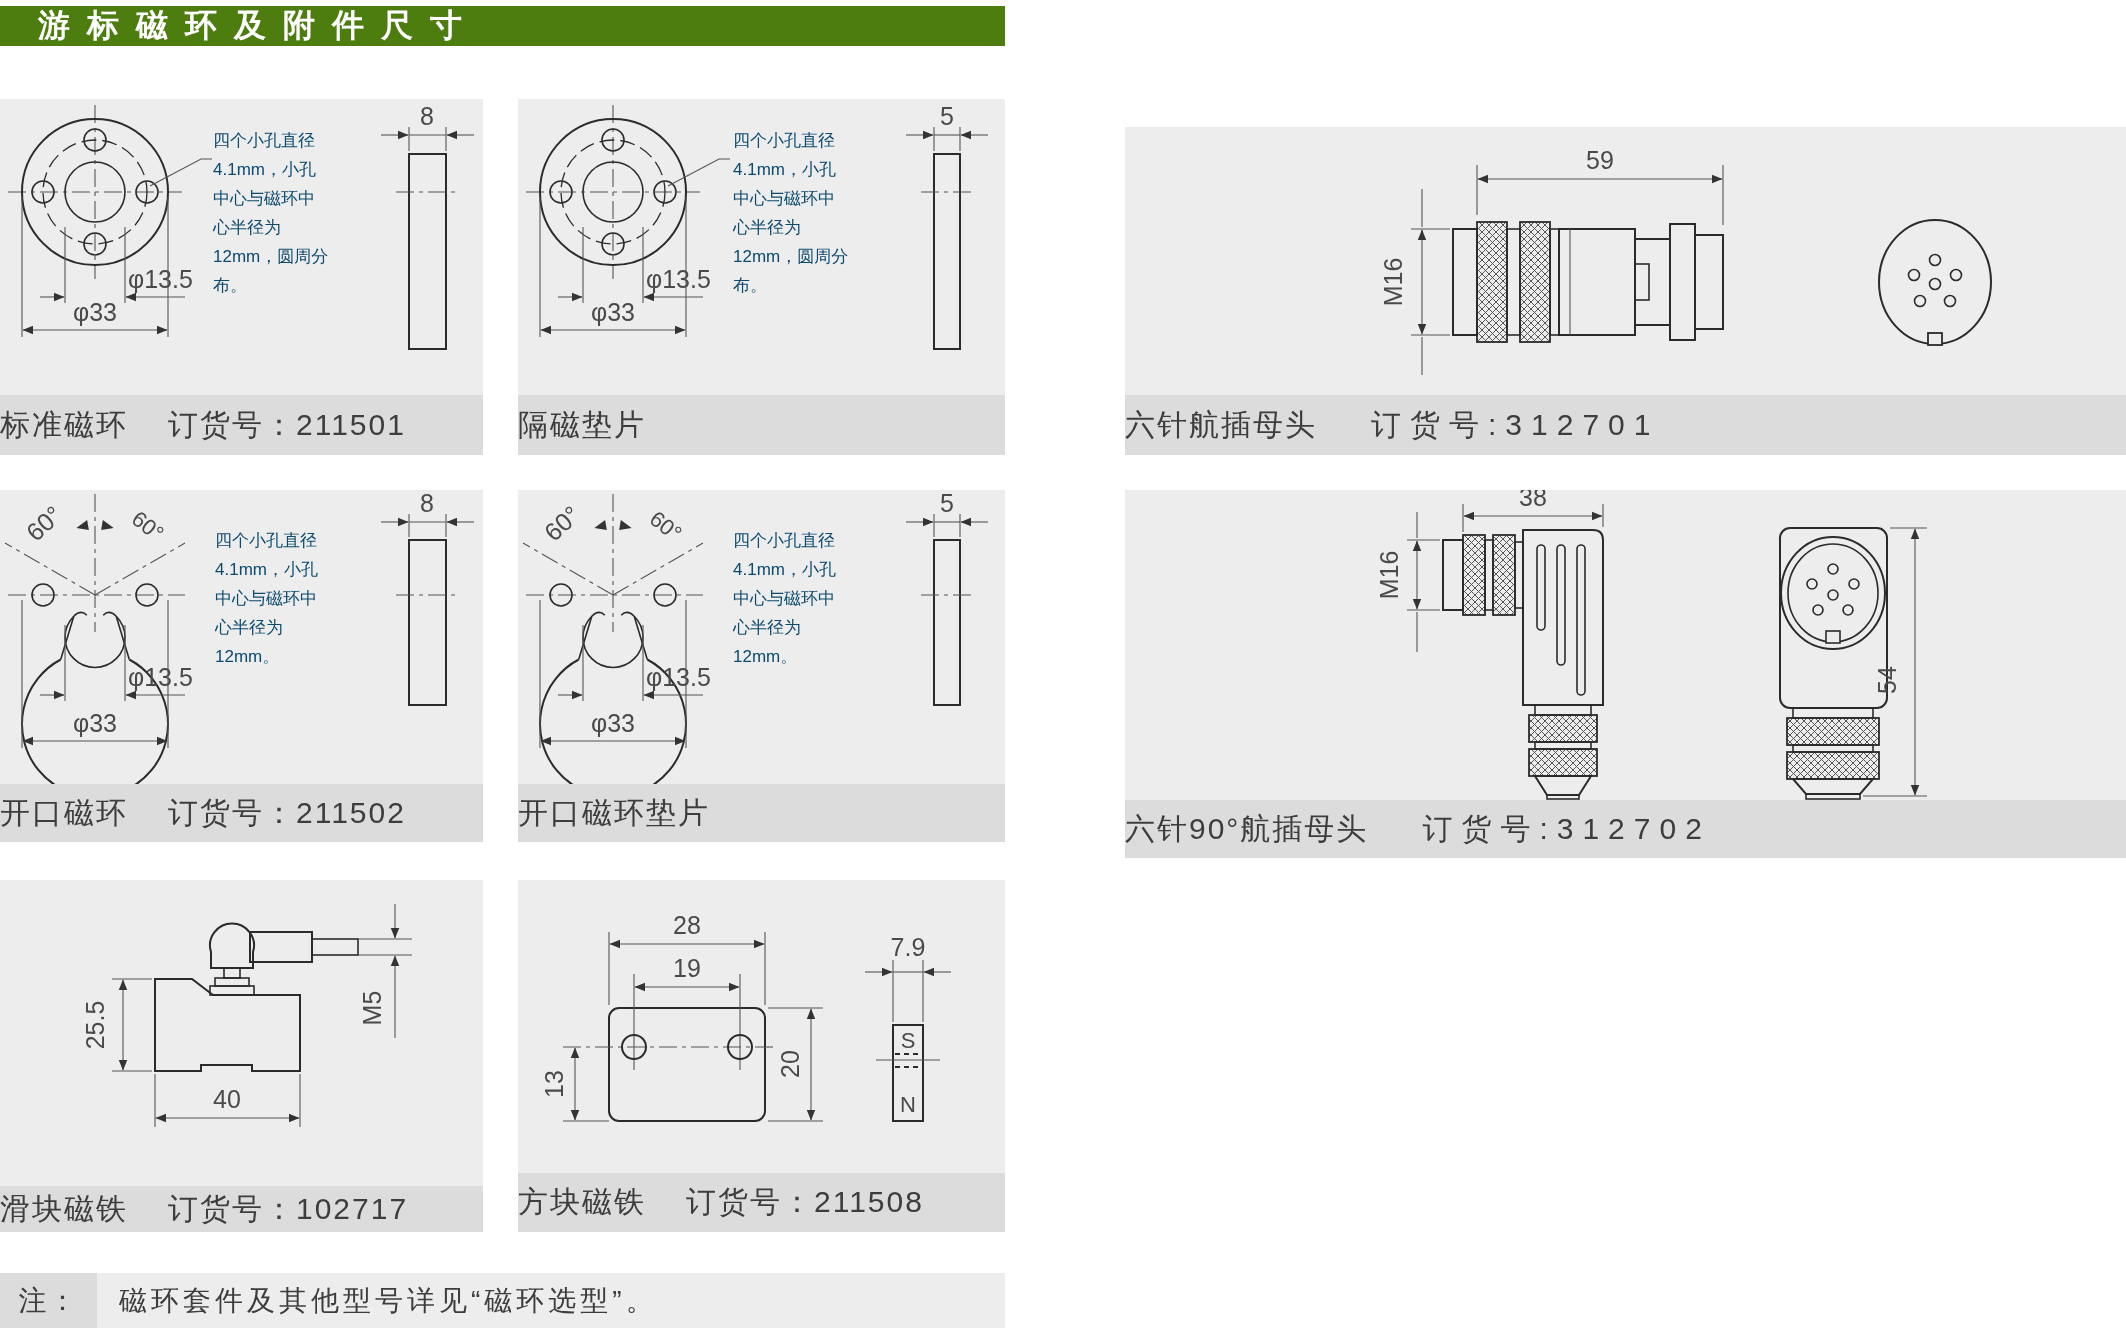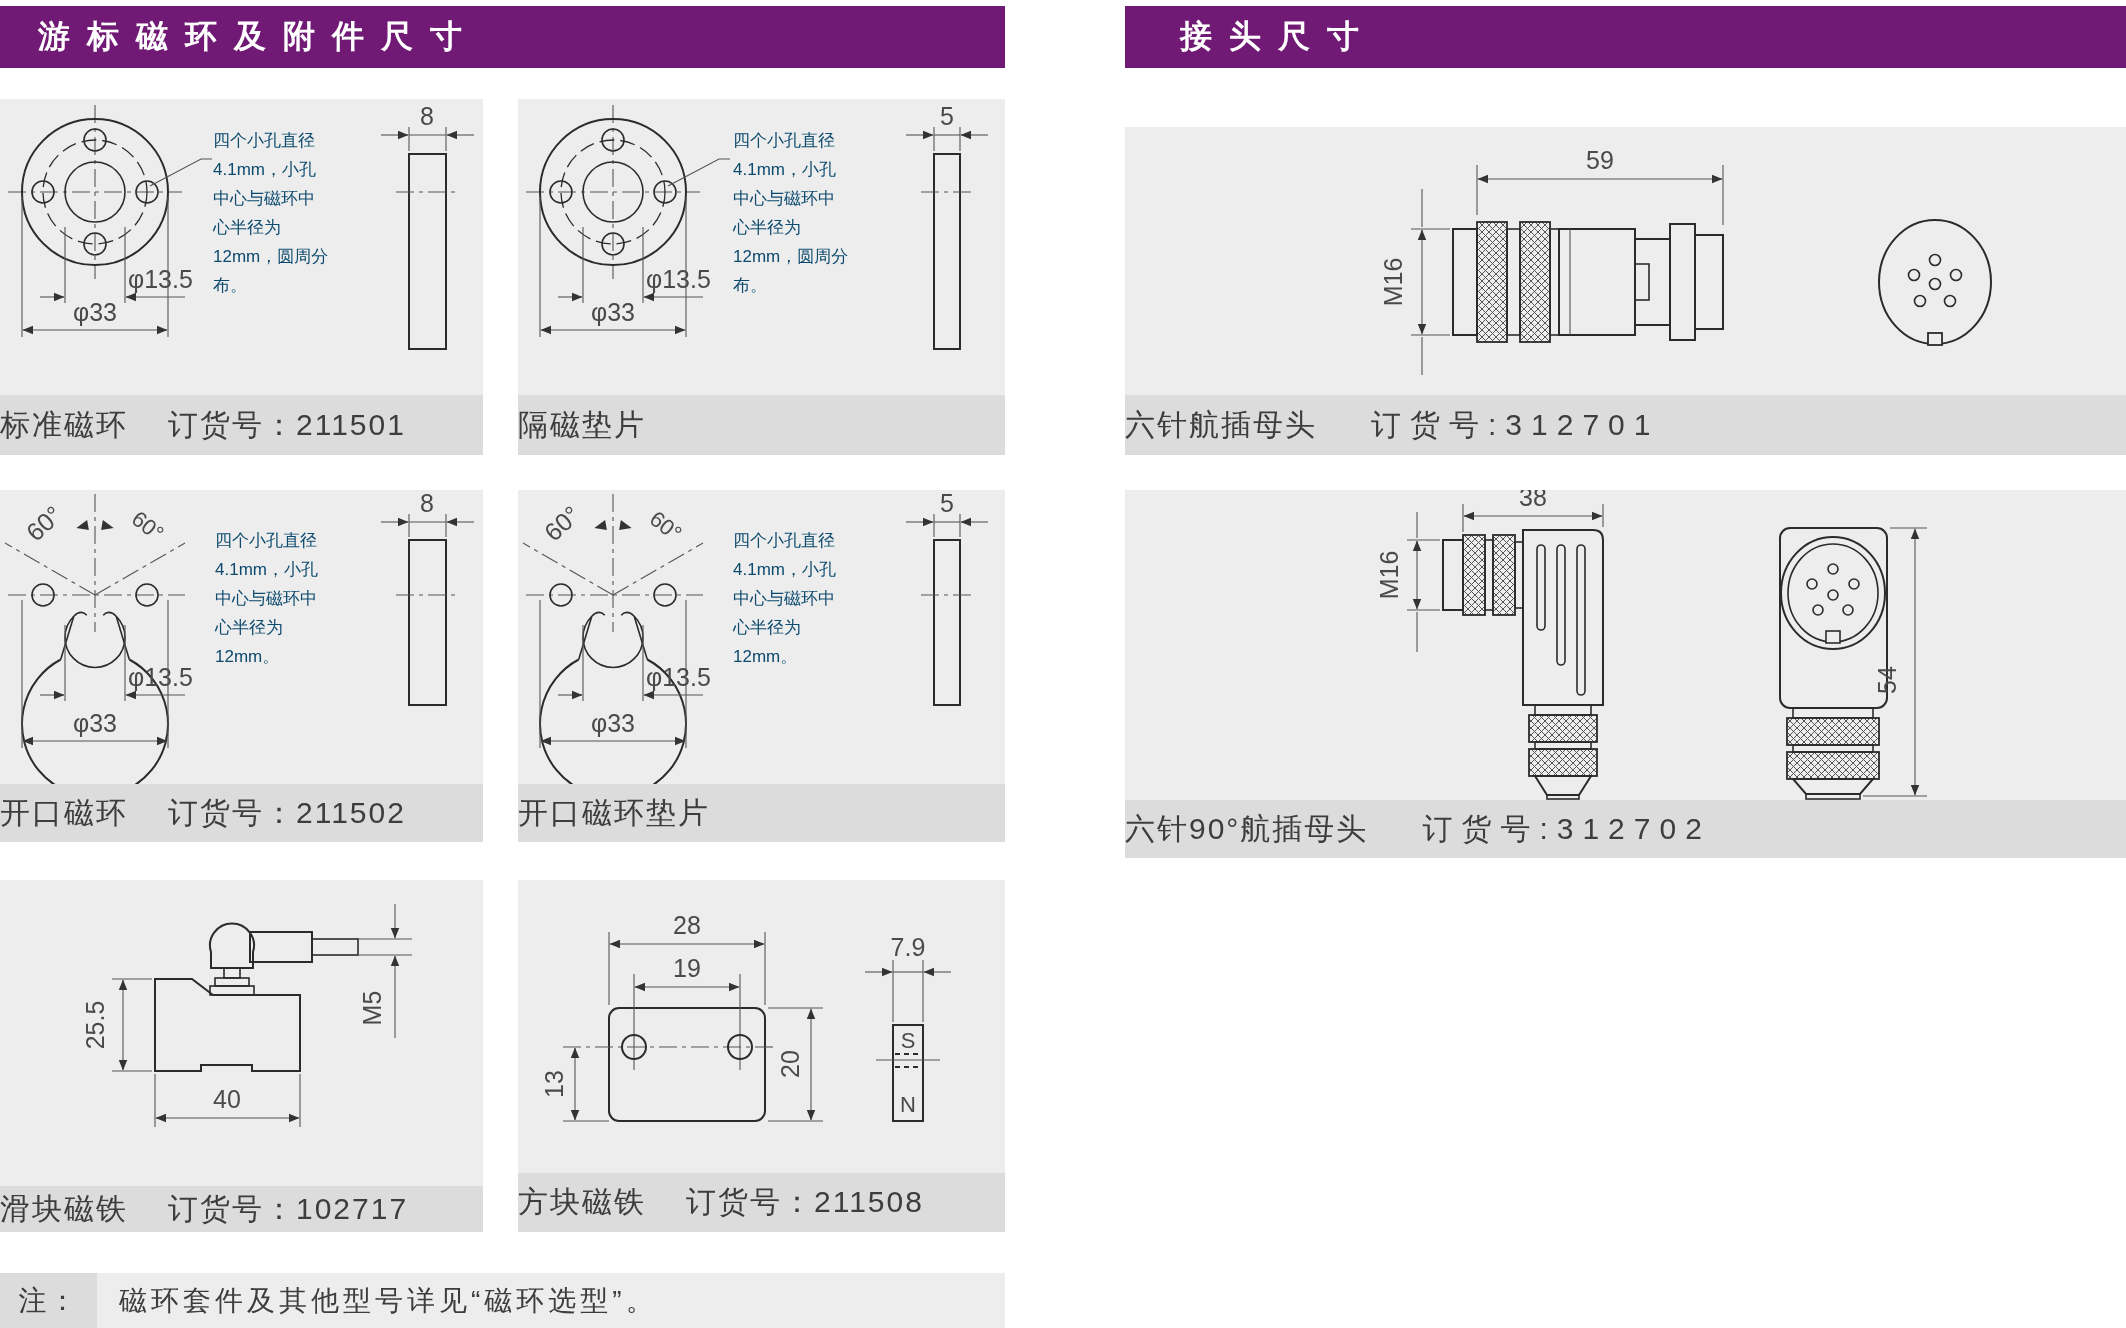--- a/index.html
+++ b/index.html
@@ -1,18 +1,18 @@
 <!DOCTYPE html>
 <html><head>
 <meta charset="utf-8">
 <style>
   html,body{margin:0;padding:0;background:#fff;}
   .canvas{position:relative;width:2126px;height:1328px;background:#ffffff;
           font-family:"Liberation Sans","DejaVu Sans",sans-serif;overflow:hidden;}
-  .hdr{position:absolute;top:6px;height:62px;background:#701a75;color:#ffffff;
+  .hdr{position:absolute;top:6px;height:40px;background:#4d7c0f;color:#ffffff;
        display:flex;align-items:center;font-size:32px;font-weight:600;letter-spacing:17px;}
   .hdr-left{left:0;width:1005px;padding-left:38px;box-sizing:border-box;}
   .hdr-right{left:1125px;width:1001px;padding-left:55px;box-sizing:border-box;}
   .panel{position:absolute;background:#ededed;}
   .draw{position:absolute;left:0;top:0;display:block;}
   .cap{position:absolute;left:0;right:0;bottom:0;background:#dcdcdc;display:flex;
        align-items:center;justify-content:flex-start;color:#3d3d3d;font-size:30px;}
   .cap-name{letter-spacing:2px;}
   .cap-order{margin-left:40px;letter-spacing:2px;}
   .cap-order:empty{margin-left:0;}
@@ -34,23 +34,20 @@
   svg text{font-size:25px;fill:#4a4a4a;font-family:"Liberation Sans","DejaVu Sans",sans-serif;}
   svg text.sm{font-size:22px;}
 </style>
 </head>
 <body>
 
 <div class="canvas">
 
   <div class="hdr hdr-left">
     <span>游标磁环及附件尺寸</span>
-  </div>
-  <div class="hdr hdr-right">
-    <span>接头尺寸</span>
   </div>
 
   <div class="panel" style="left:0;top:99px;width:483px;height:356px">
     <svg class="draw" width="483" height="296" viewBox="0 0 483 296">
       <defs>
           <marker id="m1" viewBox="0 0 10 10" refX="9.5" refY="5" markerWidth="10" markerHeight="10" orient="auto-start-reverse">
             <path d="M0,1 L10,5 L0,9 Z" fill="#333"></path>
           </marker>
         </defs>
       <line class="cl" x1="8" y1="93" x2="182" y2="93"></line>

